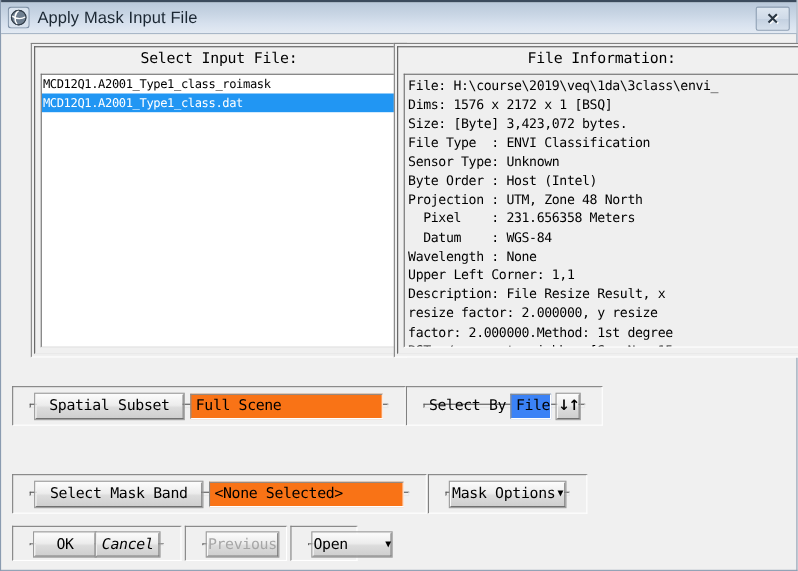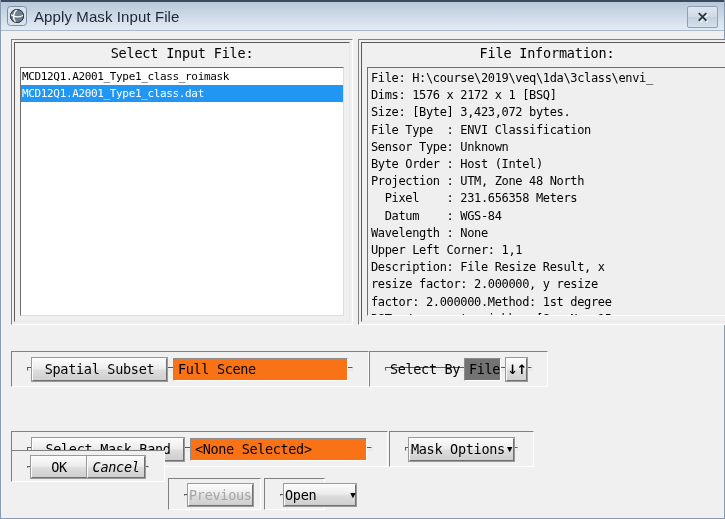--- a/index.html
+++ b/index.html
@@ -90,21 +90,21 @@
     border-left: 1px solid #5a5a5a;
     border-right: 1px solid #e8e8e8;
     border-bottom: 1px solid #e8e8e8;
     height: 100%;
     background: #f0f0f0;
   }
 
   
   .panel-left {
     position: absolute;
-    left: 10px; top: 39px;
+    left: 27px; top: 39px;
     width: 342px; height: 286px;
     padding: 2px;
   }
   .panel-right {
     position: absolute;
     left: 357px; top: 39px;
     width: 378px; height: 286px;
     padding: 2px;
   }
   .panel-title {
@@ -298,21 +298,21 @@
   <div class="group rowbar" style="left:10px; top:351px; width:358px; height:36px;">
     <div class="rowbar-inner">
       <div class="btn" style="width:135px; height:23px;">Spatial Subset</div>
       <div class="field" style="flex:1; height:23px; margin-left:6px;">Full Scene</div>
     </div>
   </div>
 
   <div class="group rowbar" style="left:368px; top:351px; width:179px; height:36px;">
     <div class="rowbar-inner">
       <span class="plain-label">Select By</span>
-      <div class="field" style="width:48px; height:23px; margin-left:4px; background:#737373;">File</div>
+      <div class="field" style="width:48px; height:23px; margin-left:4px; background:#3b82f6;">File</div>
       <div class="btn" style="width:22px; height:23px; margin-left:5px;">
         <span class="updown">↓↑</span>
       </div>
     </div>
   </div>
 
   <div class="group rowbar" style="left:10px; top:431px; width:377px; height:36px;">
     <div class="rowbar-inner">
       <div class="btn" style="width:152px; height:23px;">Select Mask Band</div>
       <div class="field" style="flex:1; height:23px; margin-left:6px;">&lt;None Selected&gt;</div>
@@ -321,21 +321,21 @@
 
   <div class="group rowbar" style="left:388px; top:431px; width:145px; height:36px;">
     <div class="rowbar-inner" style="padding:0 3px;">
       <div class="btn" style="flex:1; height:23px;">
         <span>Mask Options</span>
         <span class="caret">▼</span>
       </div>
     </div>
   </div>
 
-  <div class="group rowbar" style="left:10px; top:450px; width:154px; height:32px;">
+  <div class="group rowbar" style="left:10px; top:478px; width:154px; height:32px;">
     <div class="rowbar-inner" style="padding:0 3px; justify-content:space-between;">
       <div class="btn" style="width:68px; height:22px;">OK</div>
       <div class="btn" style="width:70px; height:22px;font-style:italic;">Cancel</div>
     </div>
   </div>
 
   <div class="group rowbar" style="left:167px; top:478px; width:93px; height:32px;">
     <div class="rowbar-inner" style="padding:0 3px;">
       <div class="btn disabled" style="flex:1; height:22px;">Previous</div>
     </div>

